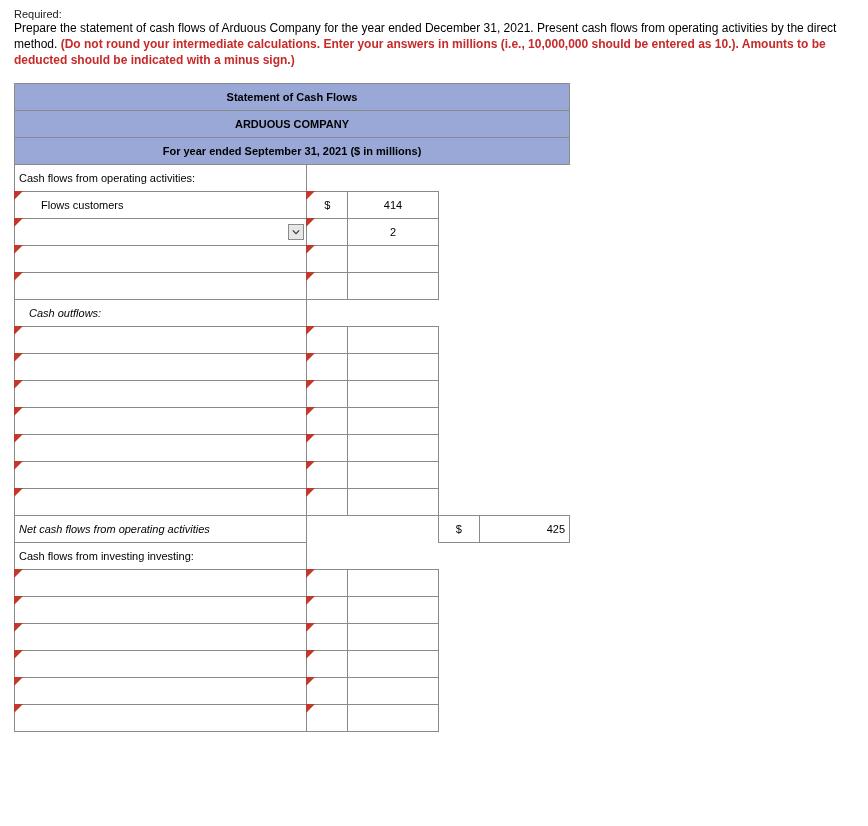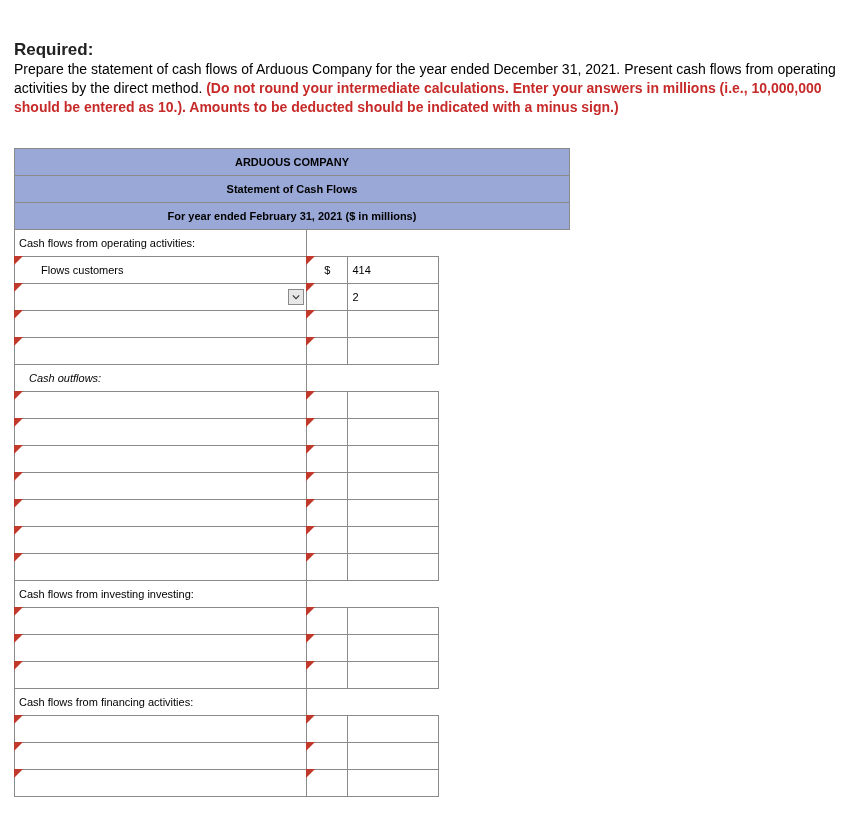--- a/index.html
+++ b/index.html
@@ -5,22 +5,22 @@
   body {
     font-family: Arial, Helvetica, sans-serif;
     font-size: 12px;
     margin: 0;
     padding: 8px 14px;
     width: 868px;
     box-sizing: border-box;
     color: #000;
     background: #fff;
   }
-  .required-label { font-weight: 700; font-size: 17px; color: #222; margin-top: 32px; }
-  .instr { font-size: 14px; line-height: 1.35; margin: 0 0 31px 0; }
+  .required-label { font-weight: 400; font-size: 11px; color: #222; }
+  .instr { font-size: 12px; line-height: 1.35; margin: 0 0 14px 0; }
   .instr .red { color: #c62a29; font-weight: 700; }
   table.cf {
     border-collapse: collapse;
     table-layout: fixed;
     width: 556px;
   }
   table.cf td {
     border: 1px solid #8a8a8a;
     height: 22px;
     padding: 2px 4px;
@@ -31,21 +31,21 @@
   }
   table.cf td.noborder { border: none; background: transparent; }
   .hdr {
     background: #99a8d6 !important;
     text-align: center;
     font-weight: 700;
     font-size: 12px;
   }
   .col-label { width: 240px; }
   .col-sym { width: 34px; text-align: center; }
-  .col-val { width: 74px; text-align: left; }
+  .col-val { width: 74px; text-align: center; }
   .col-sym2 { width: 34px; text-align: center; }
   .col-val2 { width: 74px; text-align: right; }
   .indent1 { padding-left: 14px !important; }
   .indent2 { padding-left: 26px !important; }
   .italic { font-style: italic; }
   .flag {
     position: absolute;
     left: -1px; top: -1px;
     width: 0; height: 0;
     border-top: 9px solid #c0392b;
@@ -74,27 +74,27 @@
   <colgroup>
     <col class="col-label">
       <col class="col-sym">
       <col class="col-val">
       <col class="col-sym2">
       <col class="col-val2">
   </colgroup>
 
   <tbody>
       <tr>
+        <td class="hdr" colspan="5">Statement of Cash Flows</td>
+      </tr>
+  <tr>
         <td class="hdr" colspan="5">ARDUOUS COMPANY</td>
       </tr>
   <tr>
-        <td class="hdr" colspan="5">Statement of Cash Flows</td>
-      </tr>
-  <tr>
-        <td class="hdr" colspan="5">For year ended February 31, 2021 ($ in millions)</td>
+        <td class="hdr" colspan="5">For year ended September 31, 2021 ($ in millions)</td>
       </tr>
 
   <tr>
     <td>Cash flows from operating activities:</td>
     <td class="noborder"></td>
         <td class="noborder"></td>
         <td class="noborder"></td>
         <td class="noborder"></td>
   </tr>
   <tr>
@@ -221,20 +221,27 @@
           <span class="flag"></span>
         </td>
         <td class="col-sym">
           <span class="flag"></span>
         </td>
         <td class="col-val"></td>
         <td class="noborder"></td>
         <td class="noborder"></td>
       </tr>
 
+  <tr>
+    <td class="italic">Net cash flows from operating activities</td>
+    <td class="noborder"></td>
+        <td class="noborder"></td>
+    <td class="col-sym2">$</td>
+    <td class="col-val2">425</td>
+  </tr>
 
   <tr>
     <td>Cash flows from investing investing:</td>
     <td class="noborder"></td>
         <td class="noborder"></td>
         <td class="noborder"></td>
         <td class="noborder"></td>
   </tr>
   <tr>
         <td class="indent2">
@@ -264,27 +271,20 @@
         </td>
         <td class="col-sym">
           <span class="flag"></span>
         </td>
         <td class="col-val"></td>
         <td class="noborder"></td>
         <td class="noborder"></td>
       </tr>
 
 
-  <tr>
-    <td>Cash flows from financing activities:</td>
-    <td class="noborder"></td>
-        <td class="noborder"></td>
-        <td class="noborder"></td>
-        <td class="noborder"></td>
-  </tr>
   <tr>
         <td class="indent2">
           <span class="flag"></span>
         </td>
         <td class="col-sym">
           <span class="flag"></span>
         </td>
         <td class="col-val"></td>
         <td class="noborder"></td>
         <td class="noborder"></td>

